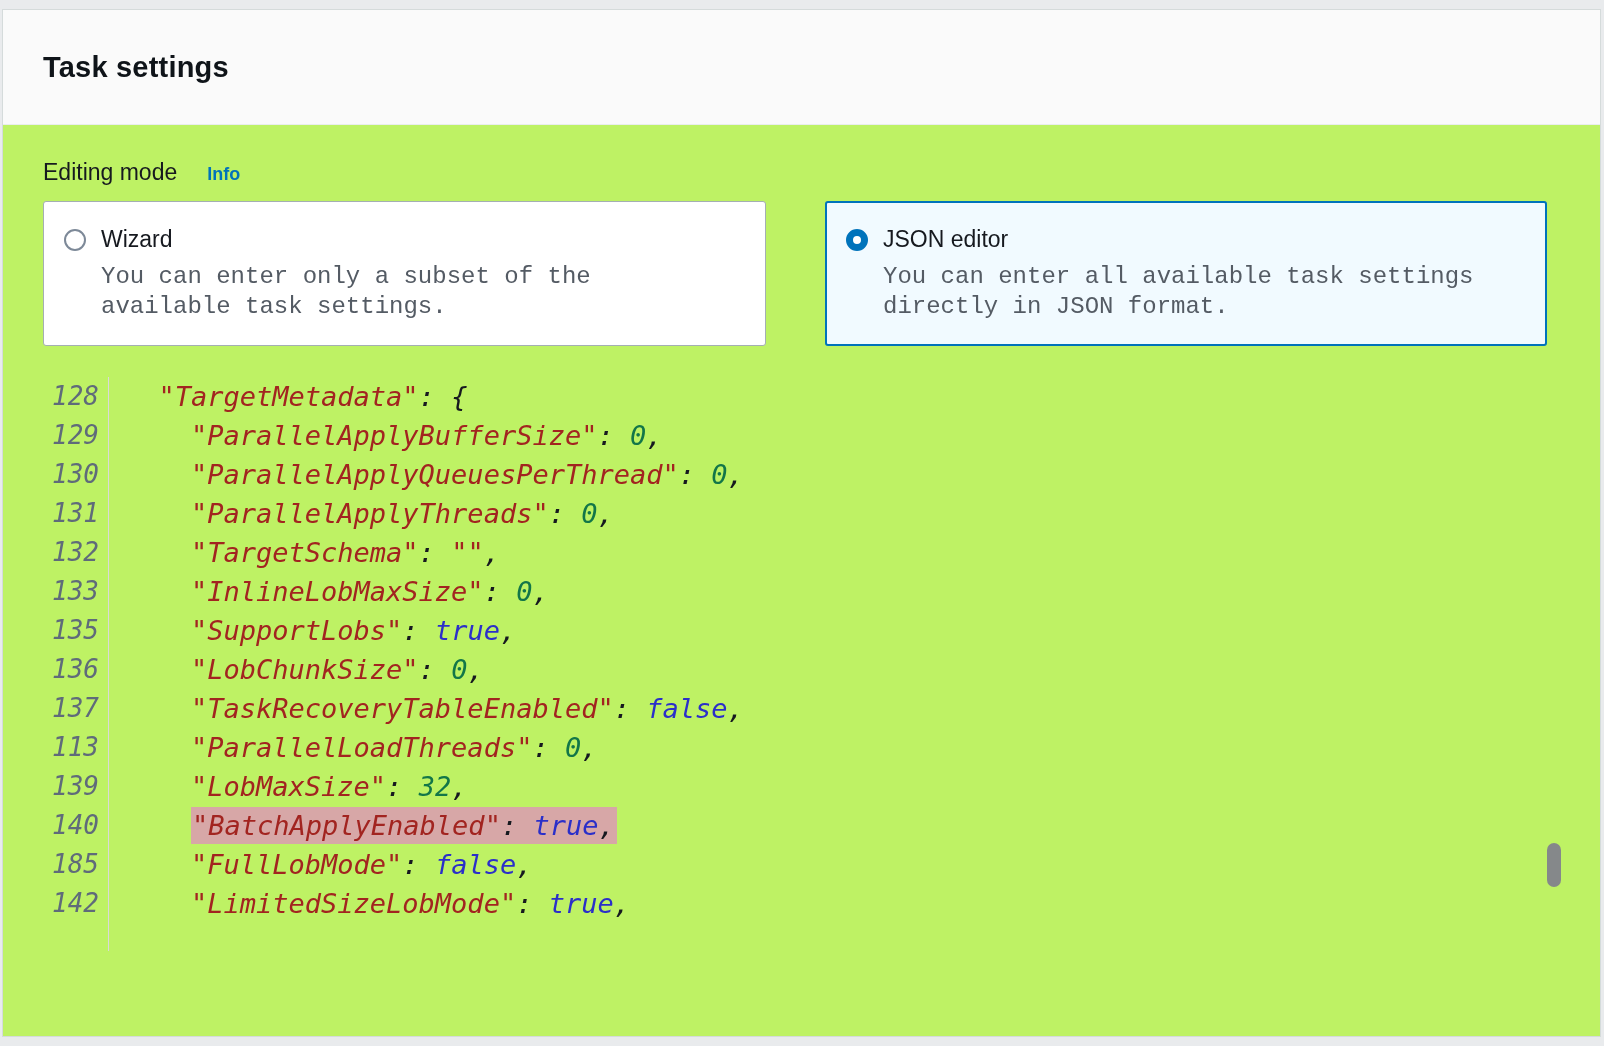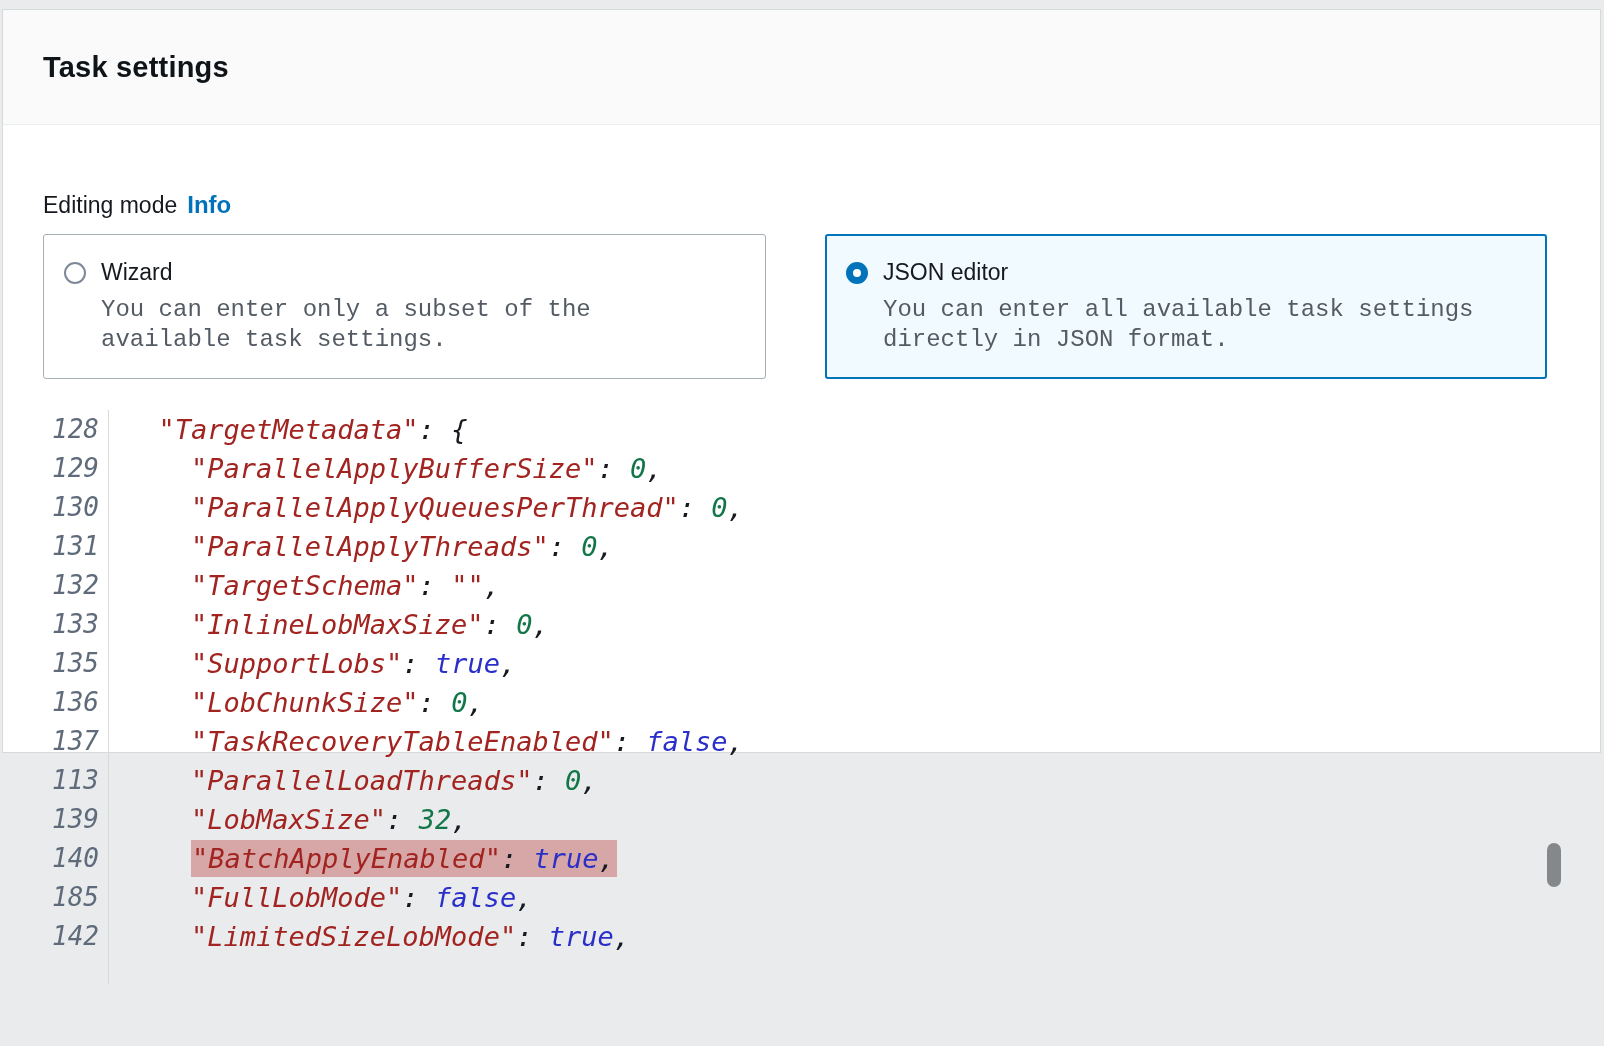--- a/index.html
+++ b/index.html
@@ -7,22 +7,22 @@
   body {
     background:#e9ebed;
     font-family:"Liberation Sans", sans-serif;
     color:#16191f;
     position:relative;
     overflow:hidden;
   }
   .card {
     position:absolute;
     left:2px; top:9px;
-    width:1599px; height:744px;
-    background:#ffffff;
+    width:1599px; height:1028px;
+    background:#bef264;
     border:1px solid #d5dbdb;
   }
   .card-header {
     height:115px;
     background:#fafafa;
     border-bottom:1px solid #eaeded;
     display:flex;
     align-items:center;
     padding:0 40px;
   }
@@ -30,31 +30,30 @@
     font-size:29px;
     font-weight:700;
     color:#0f1419;
     letter-spacing:0.2px;
   }
   .card-body { padding:34px 40px 0 40px; }
 
   .field-label-row {
     display:flex;
     align-items:baseline;
-    gap:10px;
+    gap:30px;
     margin-bottom:15px;
   }
   .field-label { font-size:23px; color:#16191f; }
   .info-link {
-    font-size:24px;
+    font-size:18px;
     font-weight:700;
     color:#0073bb;
     text-decoration:none;
     cursor:pointer;
-    margin-top:32px;
   }
 
   .tiles { display:flex; gap:59px; }
   .tile {
     width:723px; height:145px;
     border:1px solid #a4afb3;
     border-radius:3px;
     background:#ffffff;
     padding:24px 20px 0 20px;
     display:flex;

